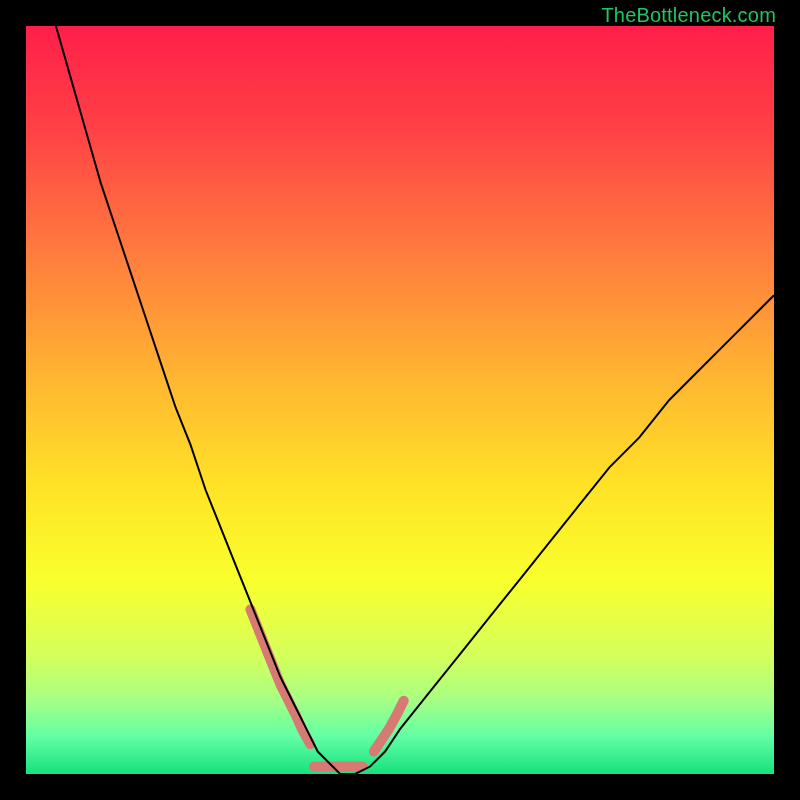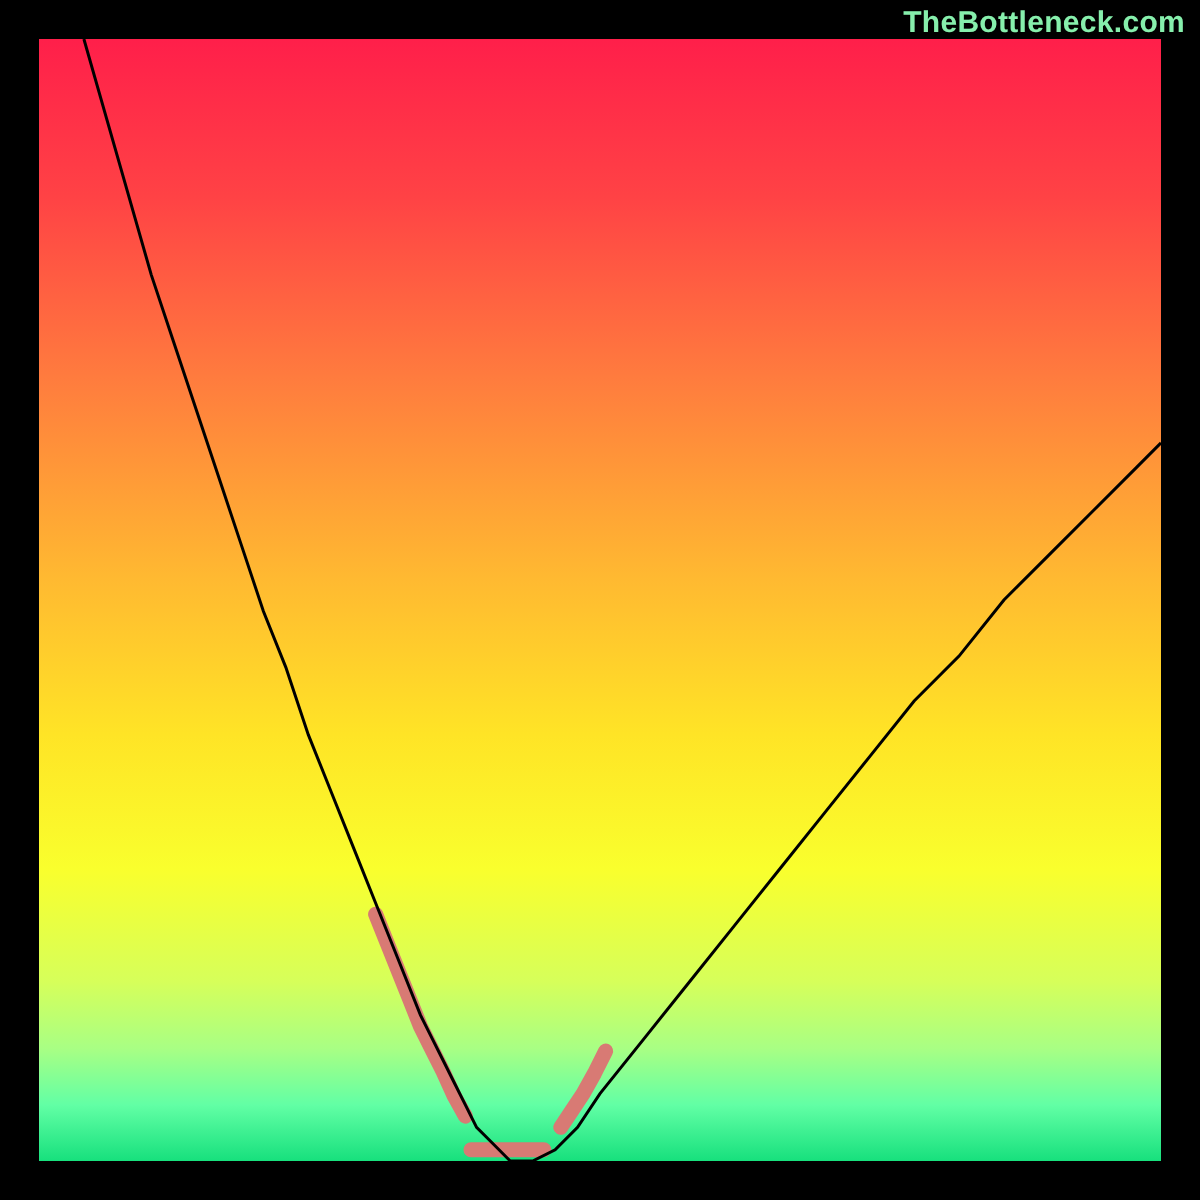--- a/index.html
+++ b/index.html
@@ -13,24 +13,24 @@
   }
   .stage {
     position: relative;
     width: 800px;
     height: 800px;
     background: #000;
   }
   .watermark {
     position: absolute;
     top: 4px;
-    right: 10px;
-    color: #86efac;
+    right: 24px;
+    color: #22c55e;
     font-size: 20px;
-    font-weight: 700;
+    font-weight: 400;
     letter-spacing: 0.2px;
     z-index: 20;
     user-select: none;
   }
   .plot {
     position: absolute;
     left: 26px;
     top: 26px;
     width: 748px;
     height: 748px;

